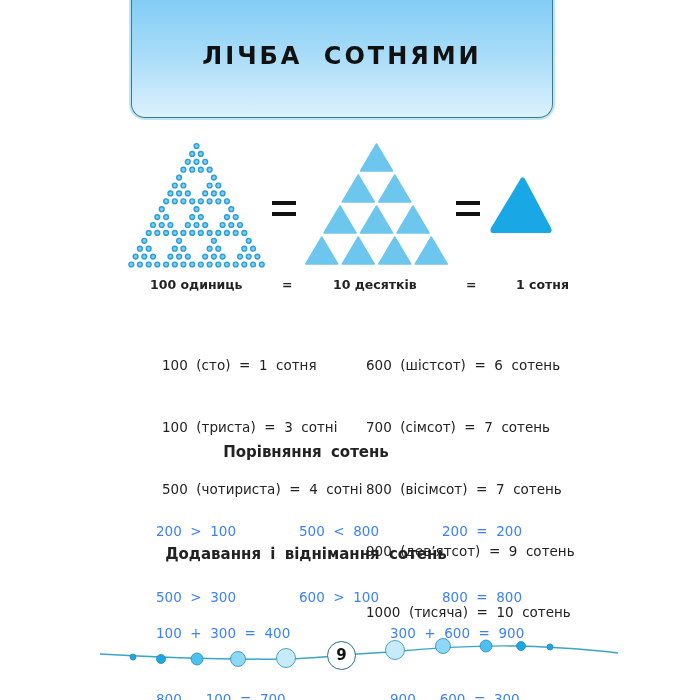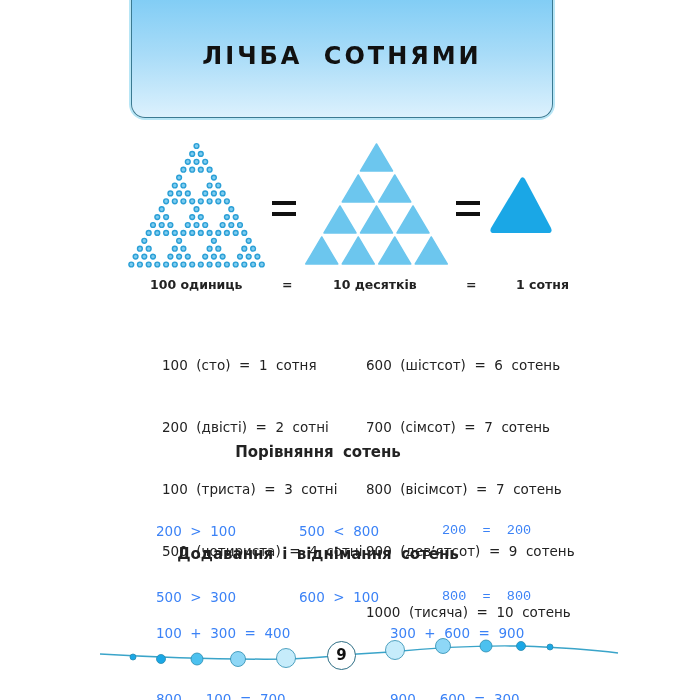--- a/index.html
+++ b/index.html
@@ -4,21 +4,21 @@
 <style>
   html,body{margin:0;padding:0;background:#fff;}
   body{width:700px;height:700px;position:relative;overflow:hidden;font-family:"DejaVu Sans","Liberation Sans",sans-serif;color:#1d1d1d;}
   .header{position:absolute;left:131px;top:-20px;width:420px;height:137px;border:1.5px solid #3b7a92;border-top:none;border-radius:0 0 14px 14px;background:linear-gradient(to bottom,#74c8f4 0%,#a9dcf8 55%,#dcf1fd 100%);box-shadow:0 0 0 2px #b7e6f6;}
   .header-title{position:absolute;left:0;right:0;top:62px;text-align:center;font-family:"DejaVu Sans",sans-serif;font-weight:bold;font-size:24px;letter-spacing:3px;color:#111;word-spacing:10px;}
   svg{position:absolute;overflow:visible;}
   .eq-bar{position:absolute;height:4px;background:#111;}
   .eqline{position:absolute;top:277px;font-size:12.5px;font-weight:bold;white-space:pre;color:#222;}
   .list{position:absolute;font-size:13.5px;line-height:20.6px;color:#222;white-space:pre;}
   .list div{height:20.6px;}
-  .section-title{position:absolute;left:12px;width:612px;text-align:center;font-weight:bold;font-size:15px;color:#222;word-spacing:4px;}
+  .section-title{position:absolute;left:0;width:612px;text-align:center;font-weight:bold;font-size:15px;color:#222;word-spacing:4px;}
   .ex{position:absolute;font-size:13.5px;white-space:pre;color:#3b82f6;line-height:22px;}
   .ex div{height:22px;}
 </style>
 </head>
 <body>
 
 <div class="header">
   <div class="header-title">ЛІЧБА СОТНЯМИ</div>
 </div>
 
@@ -149,42 +149,41 @@
 </svg>
 
 <div class="eqline" style="left:150px;">100 одиниць</div>
 <div class="eqline" style="left:282px;">=</div>
 <div class="eqline" style="left:333px;">10 десятків</div>
 <div class="eqline" style="left:466px;">=</div>
 <div class="eqline" style="left:516px;">1 сотня</div>
 
 <div class="list" style="left:130px;top:314px;margin-left:32px;">
   <div>100  (сто)  =  1  сотня</div>
-  <div>200  (двісті)  =  2  сотні</div>
   <div>100  (триста)  =  3  сотні</div>
   <div>500  (чотириста)  =  4  сотні</div>
 </div>
 <div class="list" style="left:366px;top:314px;">
   <div>600  (шістсот)  =  6  сотень</div>
   <div>700  (сімсот)  =  7  сотень</div>
   <div>800  (вісімсот)  =  7  сотень</div>
   <div>900  (дев’ятсот)  =  9  сотень</div>
   <div>1000  (тисяча)  =  10  сотень</div>
 </div>
 
 <div class="section-title" style="top:443px;">Порівняння сотень</div>
 <div class="ex" style="left:156px;top:476px;">
   <div>200  &gt;  100</div>
   <div>500  &gt;  300</div>
 </div>
 <div class="ex" style="left:299px;top:476px;">
   <div>500  &lt;  800</div>
   <div>600  &gt;  100</div>
 </div>
-<div class="ex" style="left:442px;top:476px;font-family:Liberation Mono, monospace;">
+<div class="ex" style="left:442px;top:476px;">
   <div>200  =  200</div>
   <div>800  =  800</div>
 </div>
 
 <div class="section-title" style="top:545px;">Додавання і віднімання сотень</div>
 <div class="ex" style="left:156px;top:578px;">
   <div>100  +  300  =  400</div>
   <div>800  –  100  =  700</div>
 </div>
 <div class="ex" style="left:390px;top:578px;">

